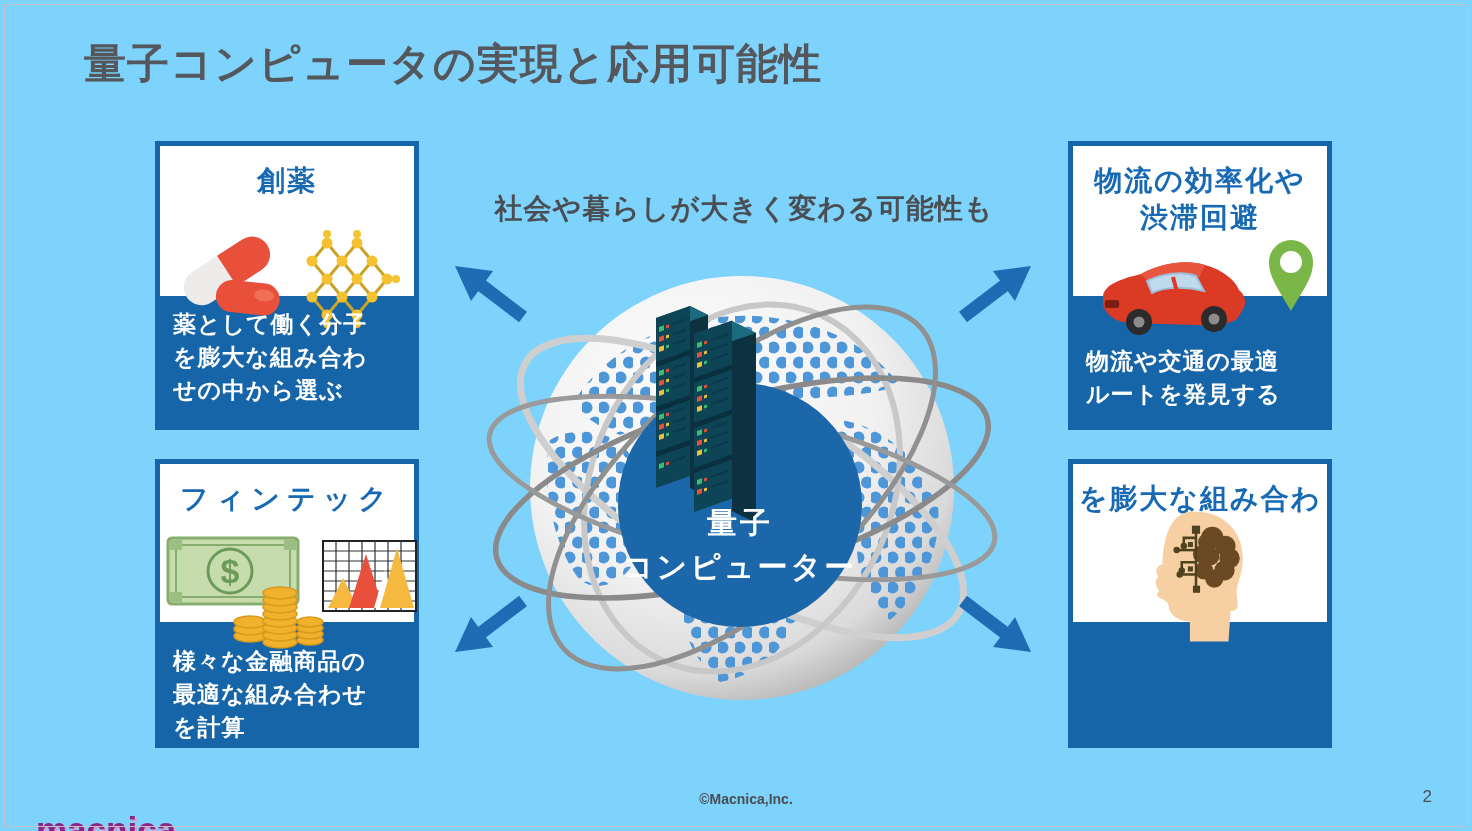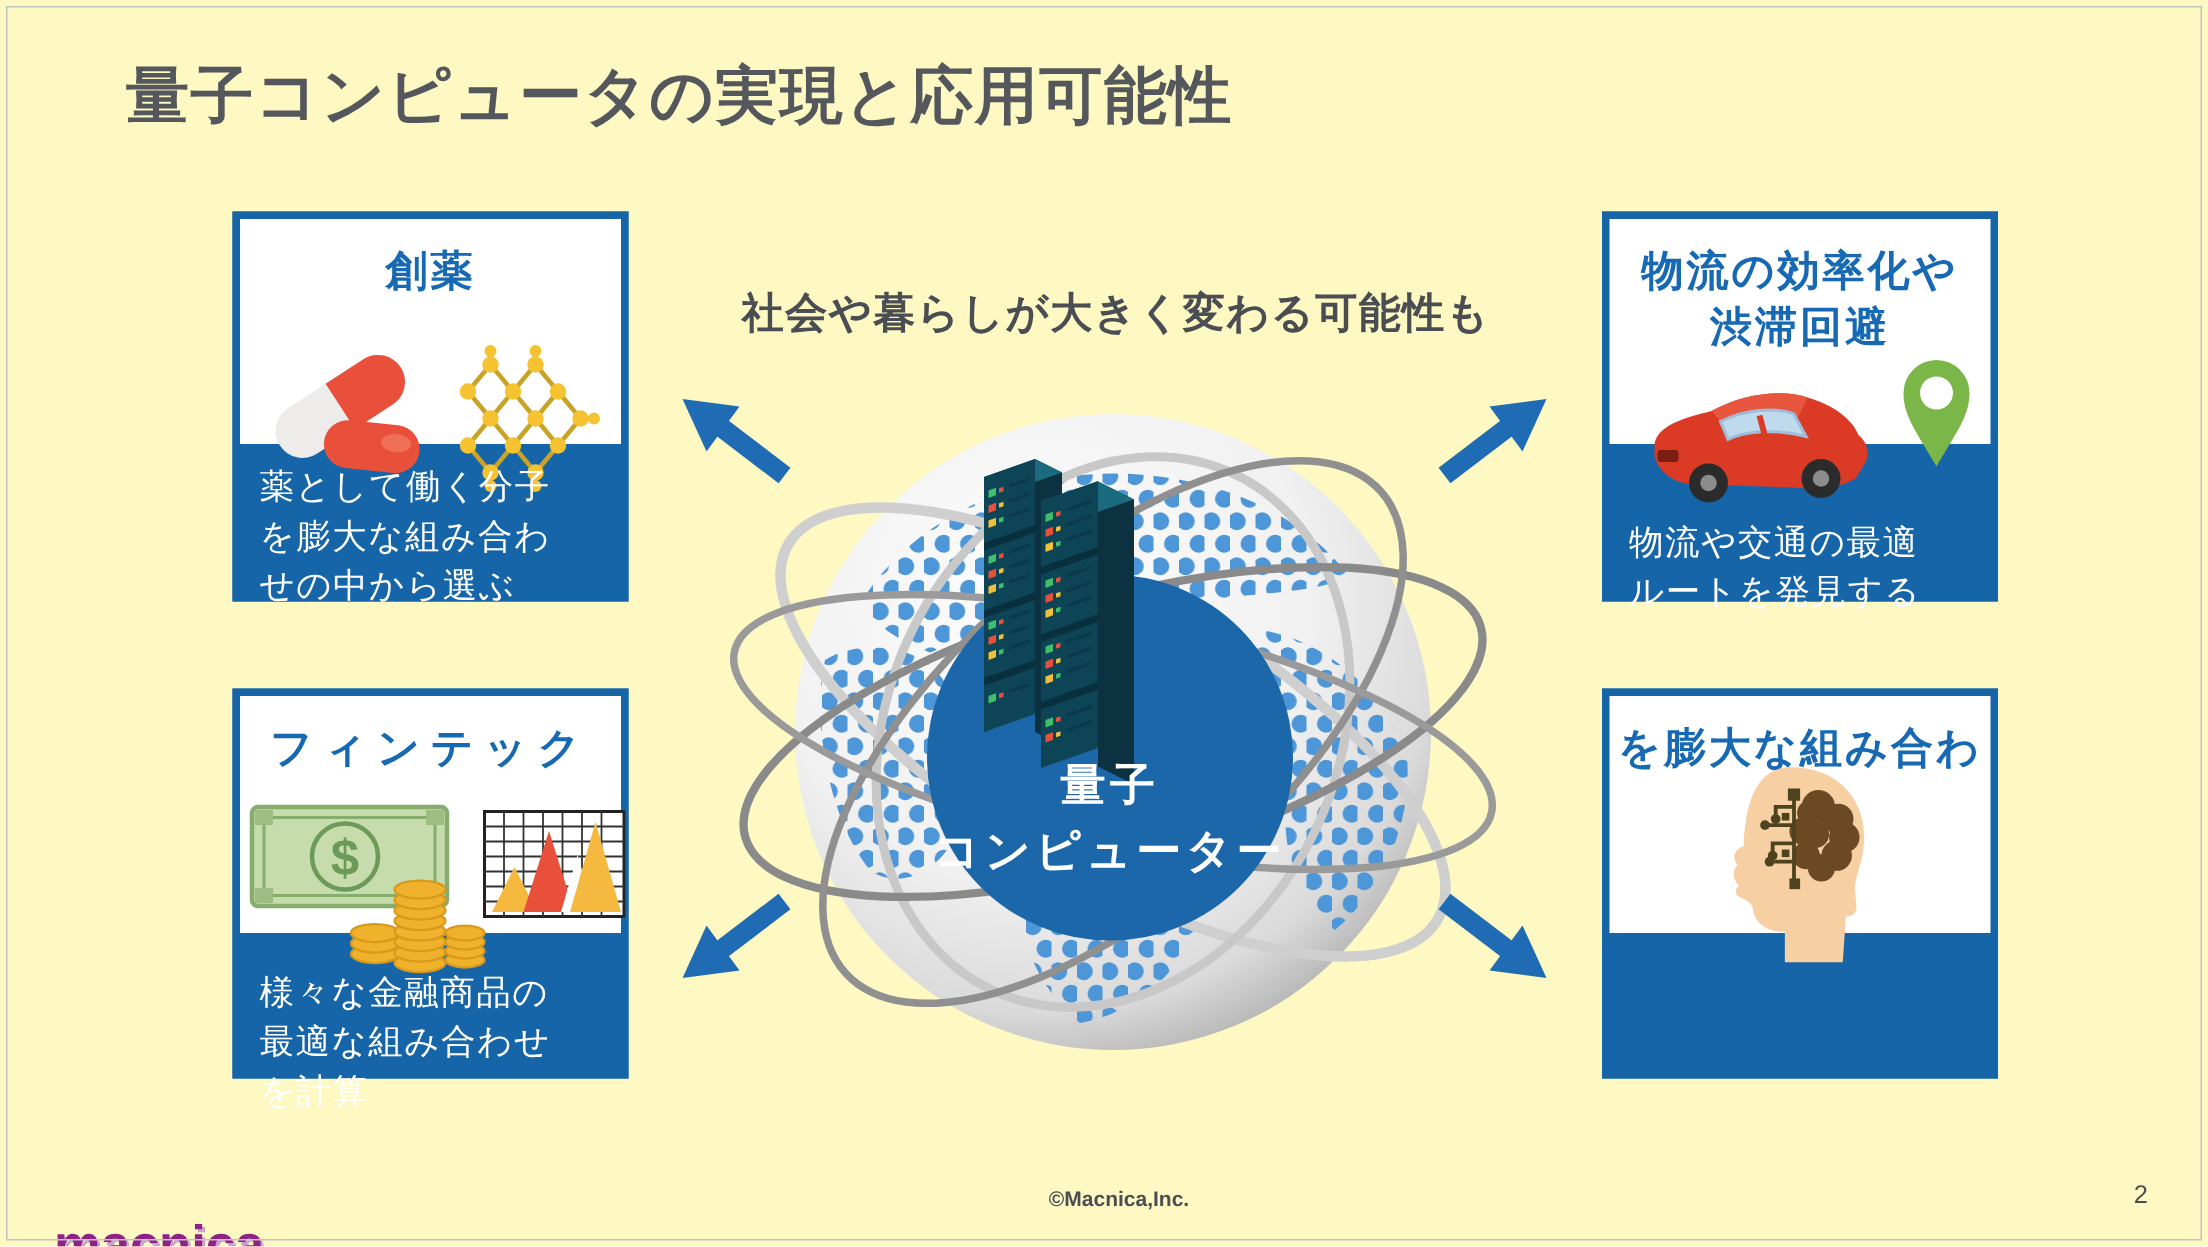--- a/index.html
+++ b/index.html
@@ -1,31 +1,31 @@
 <!DOCTYPE html>
 <html><head>
 <meta charset="utf-8">
 <style>
   html,body{margin:0;padding:0;background:#fff;}
   body{width:1472px;height:831px;font-family:"Liberation Sans","DejaVu Sans",sans-serif;}
-  .stage{position:relative;width:1472px;height:831px;background:#fef9c3;overflow:hidden;}
+  .stage{position:relative;width:1472px;height:831px;background:#7dd3fc;overflow:hidden;}
   .frame{position:absolute;left:4px;top:4px;right:4px;bottom:4px;border:1px solid #C3C3C3;pointer-events:none;z-index:50;}
   .title{position:absolute;left:84px;top:36px;margin:0;font-size:42px;font-weight:bold;color:#54575B;letter-spacing:1px;}
   .caption{position:absolute;left:440px;top:190px;width:608px;text-align:center;font-size:28px;font-weight:bold;color:#4A4E53;letter-spacing:1px;font-family:Liberation Serif, serif;}
   
-  .box{position:absolute;width:264px;height:260px;background:#1565A8;border:5px solid #1565A8;box-sizing:border-box;}
+  .box{position:absolute;width:264px;height:289px;background:#1565A8;border:5px solid #1565A8;box-sizing:border-box;}
   .box--tl{left:155px;top:141px;}
   .box--bl{left:155px;top:459px;}
   .box--tr{left:1068px;top:141px;}
   .box--br{left:1068px;top:459px;}
   .box-white{position:absolute;left:0;top:0;right:0;height:150px;background:#fff;}
   .box--bl .box-white,.box--br .box-white{height:158px;}
   .box-title{position:absolute;left:0;right:0;top:16px;text-align:center;font-size:28px;line-height:37px;font-weight:bold;color:#1769B4;letter-spacing:2px;white-space:pre-line;}
   .box--bl .box-title{letter-spacing:7px;}
-  .box-desc{position:absolute;left:13px;right:4px;color:#fff;font-weight:normal;font-size:23px;line-height:33px;letter-spacing:1px;white-space:pre-line;}
+  .box-desc{position:absolute;left:13px;right:4px;color:#fff;font-weight:bold;font-size:23px;line-height:33px;letter-spacing:1px;white-space:pre-line;}
   .icon{position:absolute;}
   .pill{left:10px;top:78px;width:128px;height:98px;}
   .molecule{left:142px;top:84px;width:100px;height:102px;}
   .money{left:6px;top:68px;width:158px;height:120px;}
   .chart{left:162px;top:76px;width:95px;height:72px;}
   .car{left:14px;top:88px;width:168px;height:110px;}
   .pin{left:190px;top:90px;width:56px;height:76px;}
   .head{left:62px;top:42px;width:122px;height:140px;}
   
   .globe{position:absolute;left:480px;top:250px;width:520px;height:470px;}

